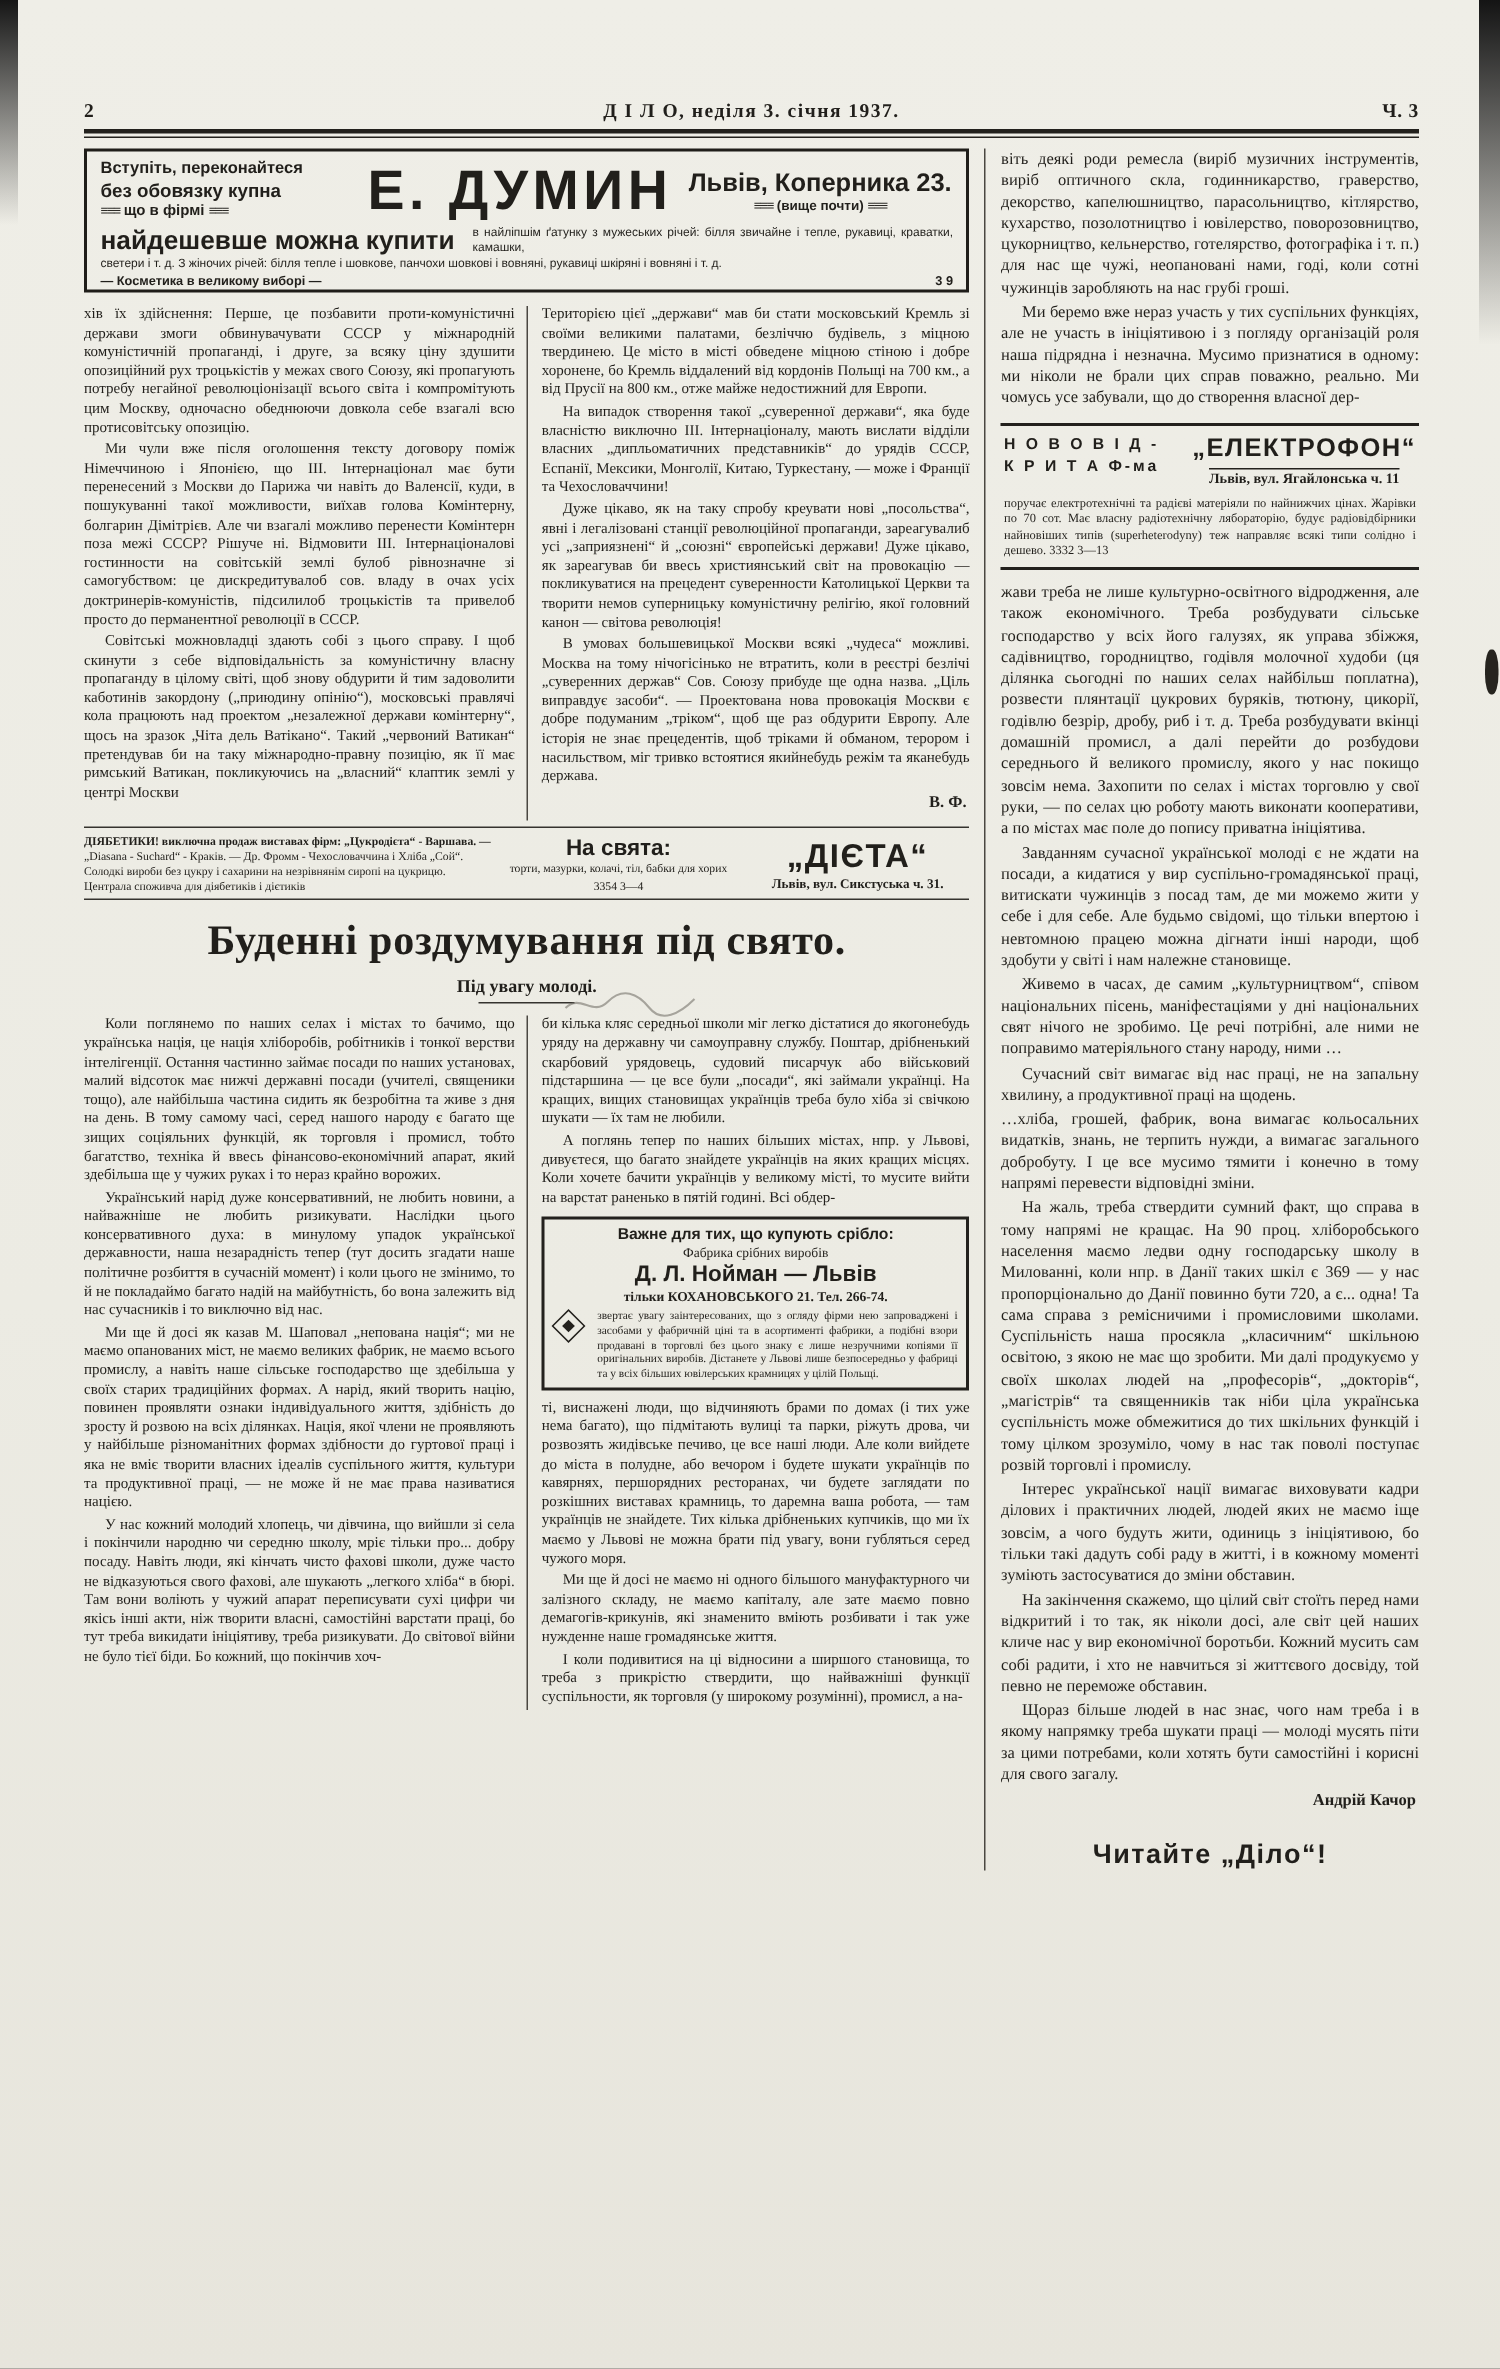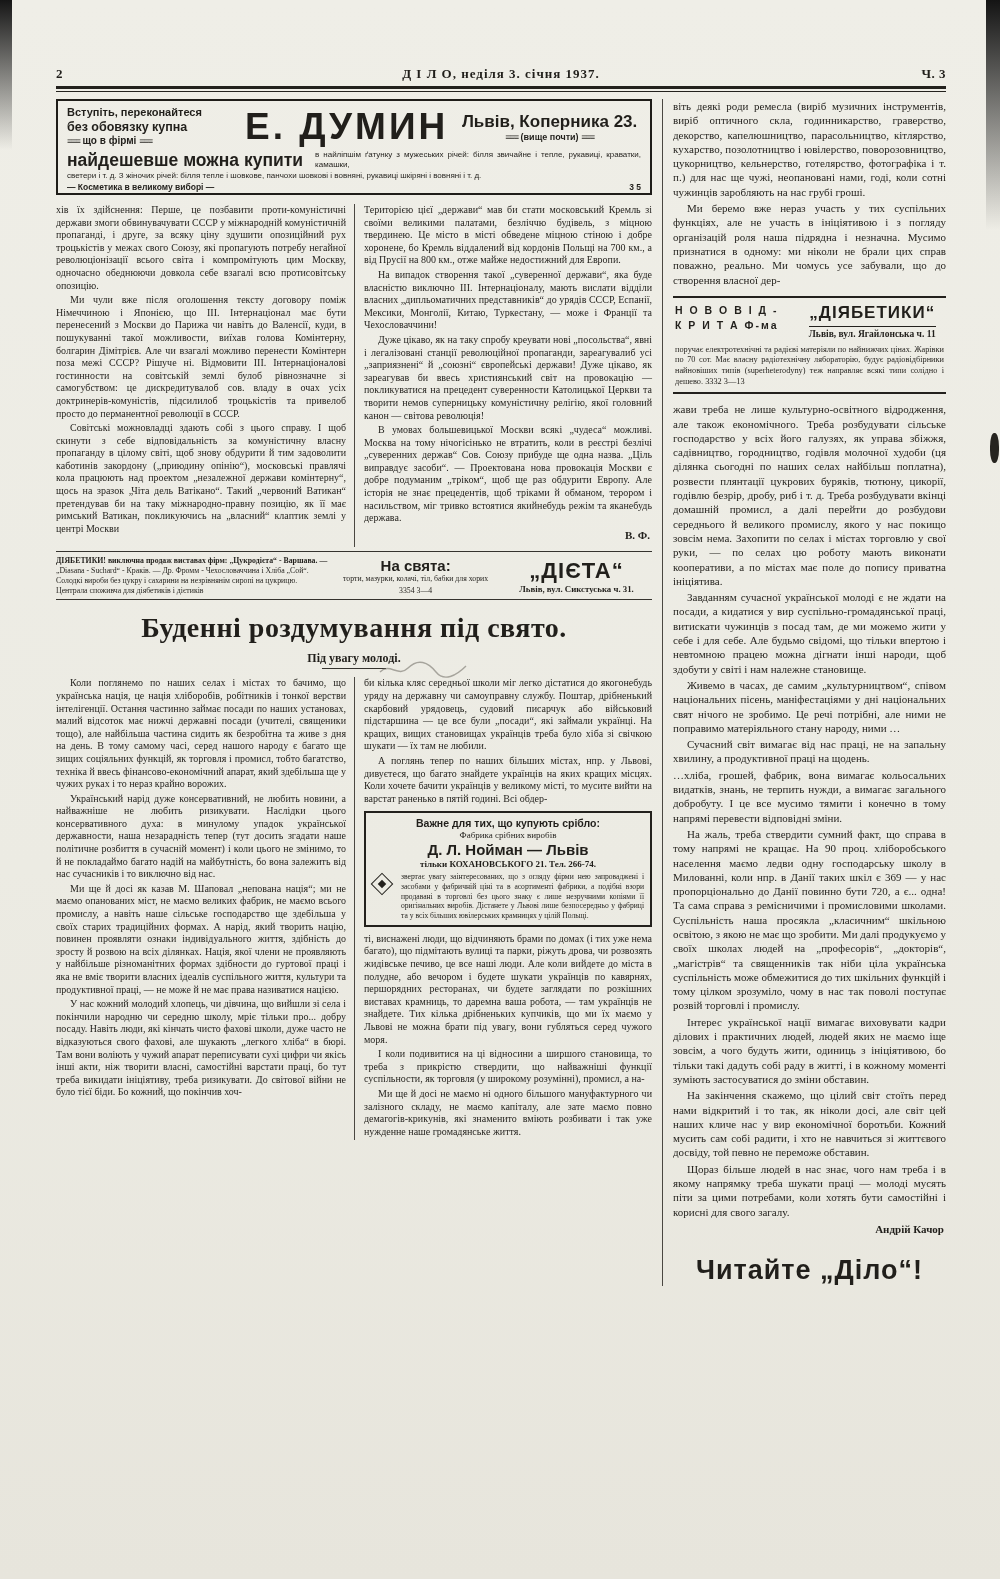--- a/index.html
+++ b/index.html
@@ -91,21 +91,21 @@
   .neuman-head { font-family:"Liberation Sans", sans-serif; font-weight:bold; font-size:10.5px; }
   .neuman-sub { font-size:9px; margin-top:1px; }
   .neuman-name { font-family:"Liberation Sans", sans-serif; font-weight:bold; font-size:15px; margin-top:1px; }
   .neuman-addr { font-size:9px; font-weight:bold; margin:1px 0 3px; }
   .neuman-bodyrow { display:flex; gap:6px; text-align:left; align-items:flex-start; }
   .neuman-logo { flex:0 0 auto; width:16px; height:16px; border:1.5px solid #23211d; transform:rotate(45deg); margin:4px 5px 0 2px;
     display:flex; align-items:center; justify-content:center; }
   .neuman-logo::after { content:""; width:6px; height:6px; background:#23211d; }
   .neuman-body { font-size:7.6px; line-height:1.28; text-align:justify; }
 
-  .slogan { font-family:"Liberation Sans", sans-serif; font-weight:bold; font-size:27px; text-align:center; margin-top:20px; letter-spacing:1px; }
+  .slogan { font-family:"Liberation Sans", sans-serif; font-weight:bold; font-size:18px; text-align:center; margin-top:20px; letter-spacing:1px; }
 </style>
 </head>
 <body>
 
 <div class="page">
   <div class="edge-tl"></div>
   <div class="edge-tr"></div>
   <div class="blot-r"></div>
 
   <header class="page-header">
@@ -140,21 +140,21 @@
             </div>
           </div>
         </div>
         <div class="ta-row2">
           <div class="ta-slogan">найдешевше можна купити</div>
           <div class="ta-details">в найліпшім ґатунку з мужеських річей: білля звичайне і тепле, рукавиці, краватки, камашки,</div>
         </div>
         <div class="ta-row3">светери і т. д. З жіночих річей: білля тепле і шовкове, панчохи шовкові і вовняні, рукавиці шкіряні і вовняні і т. д.</div>
         <div class="ta-row4">
           <span>—  Косметика в великому виборі  —</span>
-          <span class="ta-num">3  5</span>
+          <span class="ta-num">3  9</span>
         </div>
       </div>
 
       <div class="two-cols">
         <div class="col">
           <p class="art cont">хів їх здійснення: Перше, це позбавити проти-комуністичні держави змоги обвинувачувати СССР у міжнародній комуністичній пропаганді, і друге, за всяку ціну здушити опозиційний рух троцькістів у межах свого Союзу, які пропагують потребу негайної революціонізації всього світа і компромітують цим Москву, одночасно обеднюючи довкола себе взагалі всю протисовітську опозицію.</p>
           <p class="art">Ми чули вже після оголошення тексту договору поміж Німеччиною і Японією, що ІІІ. Інтернаціонал має бути перенесений з Москви до Парижа чи навіть до Валенсії, куди, в пошукуванні такої можливости, виїхав голова Комінтерну, болгарин Дімітрієв. Але чи взагалі можливо перенести Комінтерн поза межі СССР? Рішуче ні. Відмовити ІІІ. Інтернаціоналові гостинности на совітській землі булоб рівнозначне зі самогубством: це дискредитувалоб сов. владу в очах усіх доктринерів-комуністів, підсилилоб троцькістів та привелоб просто до перманентної революції в СССР.</p>
           <p class="art">Совітські можновладці здають собі з цього справу. І щоб скинути з себе відповідальність за комуністичну власну пропаганду в цілому світі, щоб знову обдурити й тим задоволити каботинів закордону („приюдину опінію“), московські правлячі кола працюють над проектом „незалежної держави комінтерну“, щось на зразок „Чіта дель Ватікано“. Такий „червоний Ватикан“ претендував би на таку міжнародно-правну позицію, як її має римський Ватикан, покликуючись на „власний“ клаптик землі у центрі Москви</p>
         </div>
         <div class="col">
@@ -208,38 +208,38 @@
             <div class="neuman-sub">Фабрика срібних виробів</div>
             <div class="neuman-name">Д. Л. Нойман — Львів</div>
             <div class="neuman-addr">тільки КОХАНОВСЬКОГО 21.  Тел. 266-74.</div>
             <div class="neuman-bodyrow">
               <span class="neuman-logo"></span>
               <p class="neuman-body">звертає увагу заінтересованих, що з огляду фірми нею запроваджені і засобами у фабричній ціні та в асортименті фабрики, а подібні взори продавані в торговлі без цього знаку є лише незручними копіями її оригінальних виробів. Дістанете у Львові лише безпосередньо у фабриці та у всіх більших ювілерських крамницях у цілій Польщі.</p>
             </div>
           </div>
 
           <p class="art cont">ті, виснажені люди, що відчиняють брами по домах (і тих уже нема багато), що підмітають вулиці та парки, ріжуть дрова, чи розвозять жидівське печиво, це все наші люди. Але коли вийдете до міста в полудне, або вечором і будете шукати українців по кавярнях, першорядних ресторанах, чи будете заглядати по розкішних виставах крамниць, то даремна ваша робота, — там українців не знайдете. Тих кілька дрібненьких купчиків, що ми їх маємо у Львові не можна брати під увагу, вони губляться серед чужого моря.</p>
+          <p class="art">Ми ще й досі не маємо ні одного більшого мануфактурного чи залізного складу, не маємо капіталу, але зате маємо повно демагогів-крикунів, які знаменито вміють розбивати і так уже нужденне наше громадянське життя.</p>
           <p class="art">І коли подивитися на ці відносини а ширшого становища, то треба з прикрістю ствердити, що найважніші функції суспільности, як торговля (у широкому розумінні), промисл, а на-</p>
-          <p class="art">Ми ще й досі не маємо ні одного більшого мануфактурного чи залізного складу, не маємо капіталу, але зате маємо повно демагогів-крикунів, які знаменито вміють розбивати і так уже нужденне наше громадянське життя.</p>
         </div>
       </div>
     </div>
 
     <div class="rightcol">
       <p class="art cont">віть деякі роди ремесла (виріб музичних інструментів, виріб оптичного скла, годинникарство, граверство, декорство, капелюшництво, парасольництво, кітлярство, кухарство, позолотництво і ювілерство, поворозовництво, цукорництво, кельнерство, готелярство, фотографіка і т. п.) для нас ще чужі, неопановані нами, годі, коли сотні чужинців заробляють на нас грубі гроші.</p>
       <p class="art">Ми беремо вже нераз участь у тих суспільних функціях, але не участь в ініціятивою і з погляду організацій роля наша підрядна і незначна. Мусимо признатися в одному: ми ніколи не брали цих справ поважно, реально. Ми чомусь усе забували, що до створення власної дер-</p>
 
       <div class="electro-ad">
         <div class="electro-top">
           <div class="electro-left">
             <div>Н О В О В І Д -</div>
             <div>К Р И Т А   Ф-ма</div>
           </div>
           <div class="electro-right">
-            <div class="electro-name">„ДІЯБЕТИКИ“</div>
+            <div class="electro-name">„ЕЛЕКТРОФОН“</div>
             <div class="electro-addr">Львів, вул. Ягайлонська ч. 11</div>
           </div>
         </div>
         <p class="electro-body">поручає електротехнічні та радієві матеріяли по найнижчих цінах. Жарівки по 70 сот. Має власну радіотехнічну лябораторію, будує радіовідбірники найновіших типів (superheterodyny) теж направляє всякі типи солідно і дешево.  3332 3—13</p>
       </div>
 
       <p class="art cont">жави треба не лише культурно-освітного відродження, але також економічного. Треба розбудувати сільське господарство у всіх його галузях, як управа збіжжя, садівництво, городництво, годівля молочної худоби (ця ділянка сьогодні по наших селах найбільш поплатна), розвести плянтації цукрових буряків, тютюну, цикорії, годівлю безрір, дробу, риб і т. д. Треба розбудувати вкінці домашній промисл, а далі перейти до розбудови середнього й великого промислу, якого у нас покищо зовсім нема. Захопити по селах і містах торговлю у свої руки, — по селах цю роботу мають виконати кооперативи, а по містах має поле до попису приватна ініціятива.</p>
       <p class="art">Завданням сучасної української молоді є не ждати на посади, а кидатися у вир суспільно-громадянської праці, витискати чужинців з посад там, де ми можемо жити у себе і для себе. Але будьмо свідомі, що тільки впертою і невтомною працею можна дігнати інші народи, щоб здобути у світі і нам належне становище.</p>
       <p class="art">Живемо в часах, де самим „культурництвом“, співом національних пісень, маніфестаціями у дні національних свят нічого не зробимо. Це речі потрібні, але ними не поправимо матеріяльного стану народу, ними …</p>
       <p class="art">Сучасний світ вимагає від нас праці, не на запальну хвилину, а продуктивної праці на щодень.</p>

